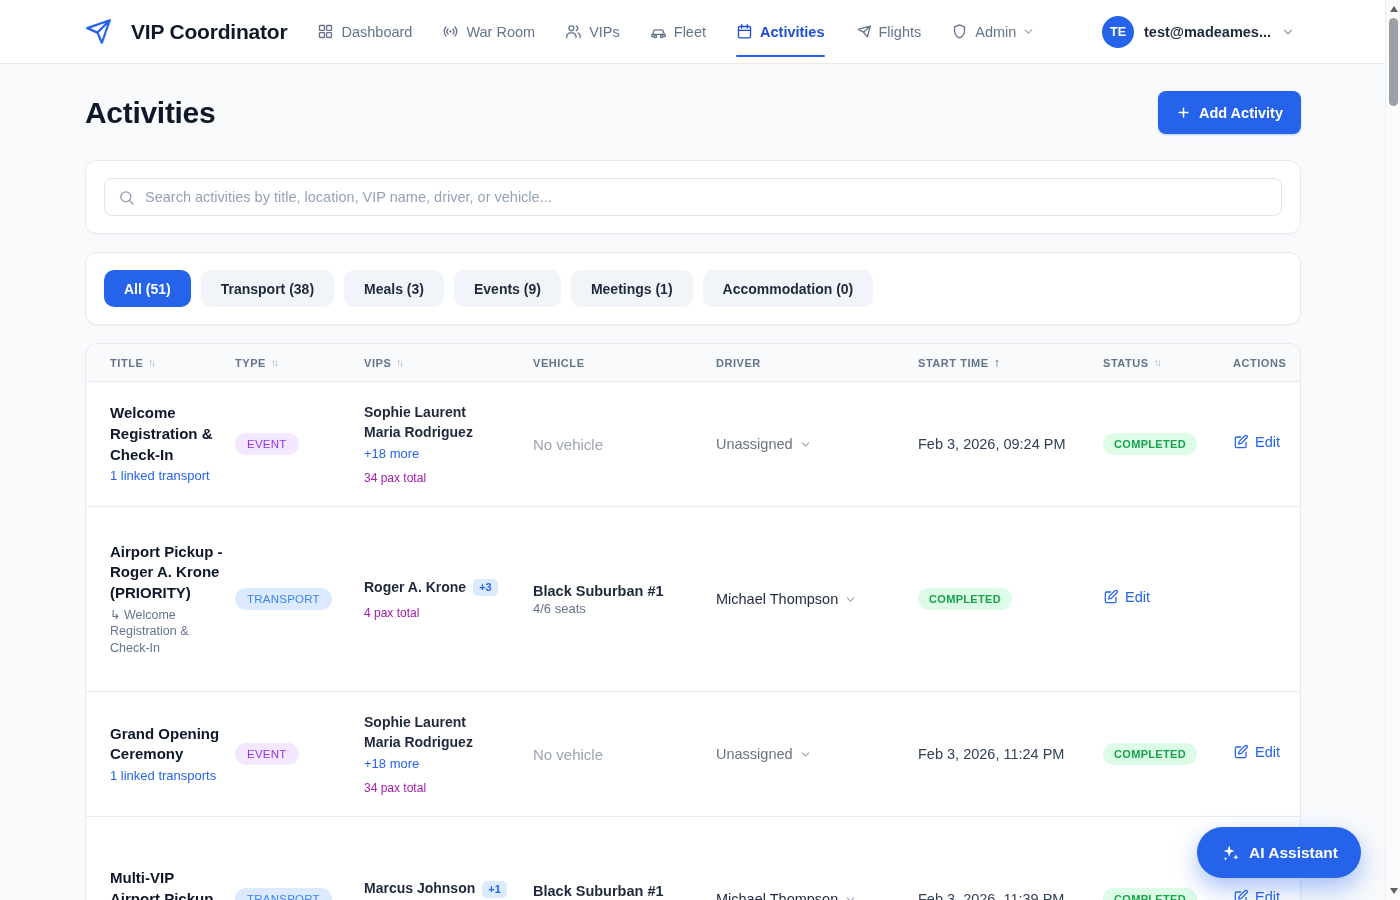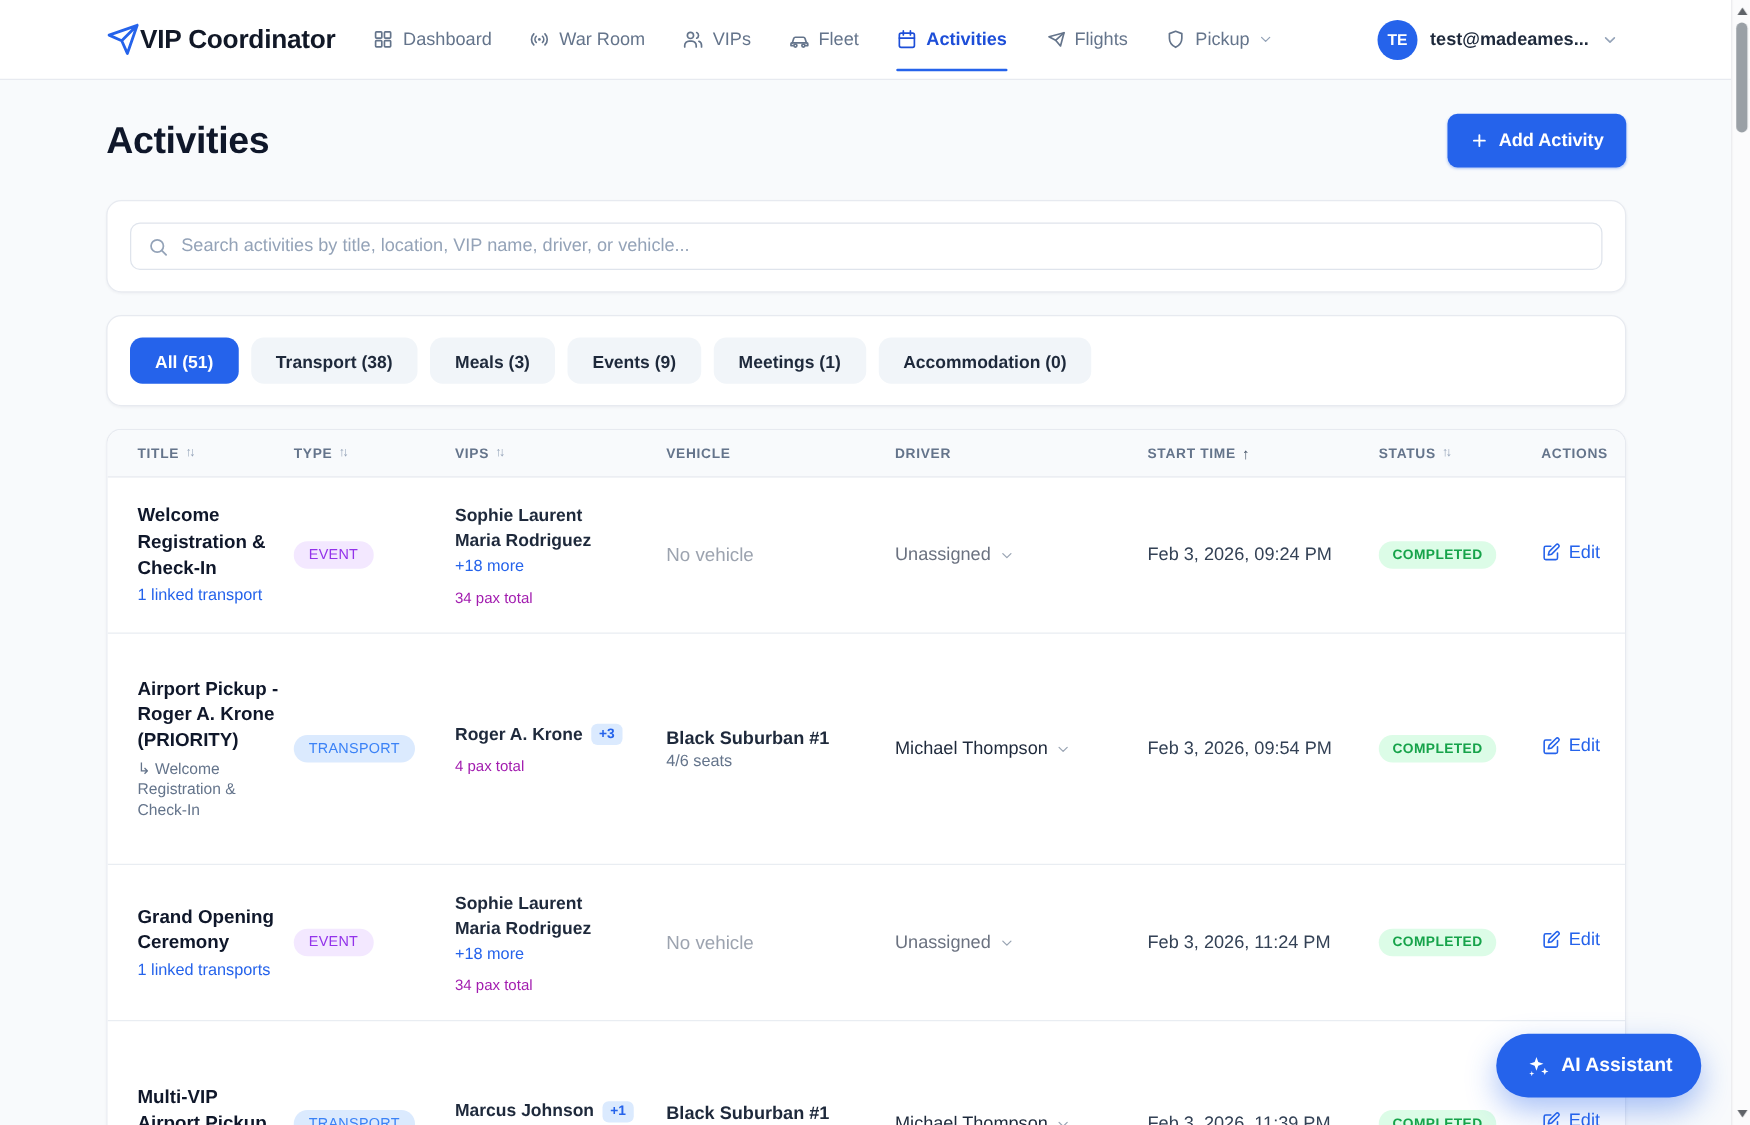--- a/index.html
+++ b/index.html
@@ -13,21 +13,21 @@
   .icon svg { display:block; }
   a { text-decoration:none; cursor:pointer; }
   button { cursor:pointer; }
 
   
   .topnav {
     height:64px; background:#fff; border-bottom:1px solid #e7eaf0;
     display:flex; align-items:center; padding:0 105px 0 85px;
     position:relative; z-index:5;
   }
-  .brand { display:flex; align-items:center; gap:0; }
+  .brand { display:flex; align-items:center; gap:19px; }
   .brand .icon { color:var(--accent); }
   .brand-name { font-size:21px; font-weight:800; color:#111827; letter-spacing:-0.2px; }
   .nav-menu { display:flex; align-items:center; gap:30px; margin-left:30px; }
   .nav-item {
     position:relative; display:flex; align-items:center; gap:7px;
     height:76px; font-size:14.5px; font-weight:500; color:#64748b;
   }
   .nav-item .icon { color:#64748b; }
   .nav-item.active { color:#1d4ed8; font-weight:600; }
   .nav-item.active .icon { color:#1d4ed8; }
@@ -233,21 +233,21 @@
           </svg>
         </span>
         <span>Flights</span>
       </a>
       <a class="nav-item">
         <span class="icon">
           <svg width="17" height="17" viewBox="0 0 24 24" fill="none" stroke="currentColor" stroke-width="1.9" stroke-linecap="round" stroke-linejoin="round">
             <path d="M12 2.8l7 2.7v5.3c0 4.6-3 8.3-7 10.2-4-1.9-7-5.6-7-10.2V5.5z"></path>
           </svg>
         </span>
-        <span>Pickup</span>
+        <span>Admin</span>
         <span class="icon chev">
           <svg width="13" height="13" viewBox="0 0 24 24" fill="none" stroke="currentColor" stroke-width="1.9" stroke-linecap="round" stroke-linejoin="round">
             <path d="M6 9l6 6 6-6"></path>
           </svg>
         </span>
       </a>
     </nav>
   <div class="user-menu">
     <span class="avatar">TE</span>
     <span class="user-email">test@madeames...</span>
@@ -382,21 +382,20 @@
           <div class="cell">
             <button class="driver-btn">
               <span>Michael Thompson</span>
               <span class="icon chev">
                 <svg width="13" height="13" viewBox="0 0 24 24" fill="none" stroke="currentColor" stroke-width="1.9" stroke-linecap="round" stroke-linejoin="round">
                   <path d="M6 9l6 6 6-6"></path>
                 </svg>
               </span>
             </button>
           </div>
-          <div class="cell"><span class="start-time">Feb 3, 2026, 09:54 PM</span></div>
           <div class="cell"><span class="status-badge">COMPLETED</span></div>
           <div class="cell"><a class="edit-link">
               <span class="icon">
                 <svg width="16" height="16" viewBox="0 0 24 24" fill="none" stroke="currentColor" stroke-width="1.9" stroke-linecap="round" stroke-linejoin="round">
                   <path d="M11.5 4.5H5.5a2 2 0 0 0-2 2v12a2 2 0 0 0 2 2h12a2 2 0 0 0 2-2v-6"></path>
                   <path d="M17.8 2.7a2.1 2.1 0 0 1 3 3L12.5 14l-4 1 1-4z"></path>
                 </svg>
               </span>
               <span>Edit</span>
             </a></div>

